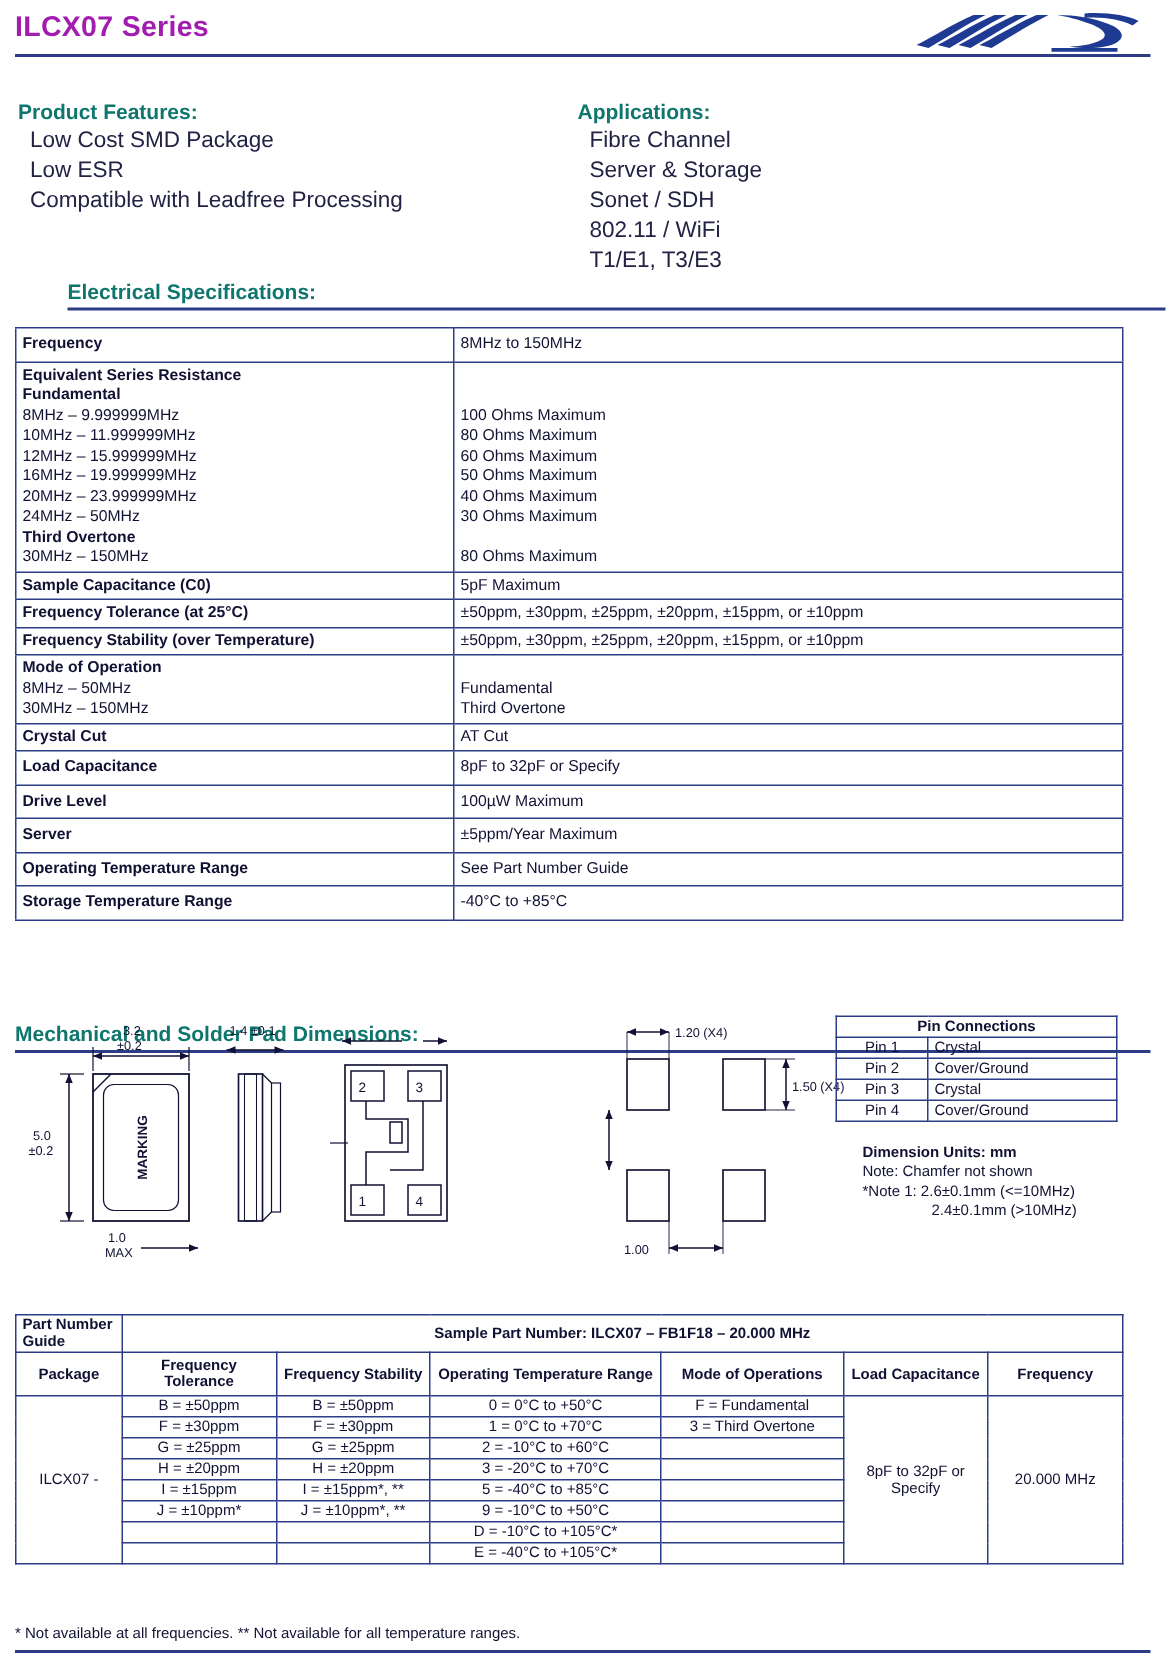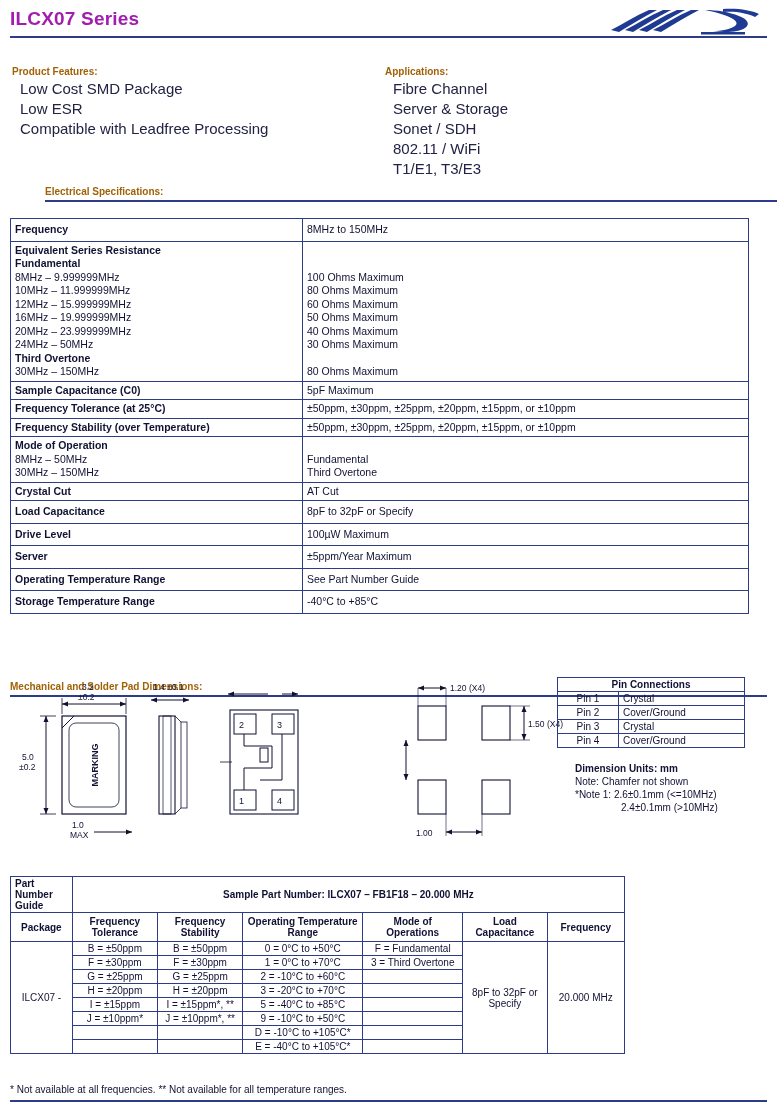--- a/index.html
+++ b/index.html
@@ -12,21 +12,21 @@
   }
   .page{position:relative;width:777px;height:1110px;overflow:hidden;}
 
   
   .hdr{position:absolute;left:10px;top:8px;}
   .hdr-title{font-size:19px;font-weight:bold;color:#a21caf;letter-spacing:.2px;}
   .hdr-rule{position:absolute;left:10px;top:36px;width:757px;height:2px;background:#2d3c86;}
   .logo{position:absolute;right:12px;top:4px;width:160px;height:34px;}
 
   
-  .sec-h{font-size:10px;font-weight:bold;color:#a16207;}
+  .sec-h{font-size:14px;font-weight:bold;color:#0f766e;}
   .features{position:absolute;left:12px;top:66px;}
   .apps{position:absolute;left:385px;top:66px;}
   .li{font-size:15px;color:#222244;margin-top:3px;padding-left:8px;}
 
   
   .sec-block{position:absolute;}
   .sec-block .rule{height:2px;background:#2d3c86;margin-top:3px;}
 
   
   .spec{
@@ -51,21 +51,21 @@
   .pins{position:absolute;left:547px;top:9px;width:188px;border:1px solid #2d3c86;border-collapse:collapse;}
   .pins td,.pins th{border:1px solid #2d3c86;font-size:10px;padding:1px 4px;color:#111133;}
   .pins th{font-weight:bold;text-align:center;}
   .pins td:first-child{width:52px;text-align:center;}
 
   .dimnotes{position:absolute;left:565px;top:94px;width:210px;font-size:10px;color:#111133;line-height:13px;}
   .dimnotes b{font-weight:bold;}
 
   
   .png-wrap{position:absolute;left:10px;top:876px;width:739px;}
-  .png{width:615px;border:1px solid #2d3c86;border-collapse:collapse;}
+  .png{width:739px;border:1px solid #2d3c86;border-collapse:collapse;}
   .png td,.png th{border:1px solid #2d3c86;font-size:10px;color:#111133;padding:1px 3px;text-align:center;}
   .png .hl{font-weight:bold;text-align:left;padding-left:4px;}
   .png .sample{font-weight:bold;}
   .png .colh{font-weight:bold;height:26px;}
   .footnote{position:absolute;left:10px;top:1084px;font-size:10px;color:#111133;}
   .footnote-rule{position:absolute;left:10px;top:1100px;width:757px;height:2px;background:#2d3c86;}
 </style>
 </head>
 <body>
 

